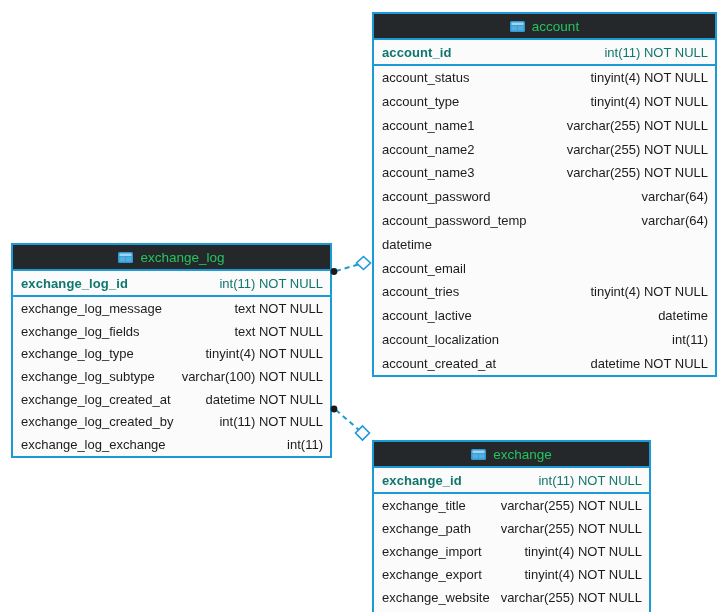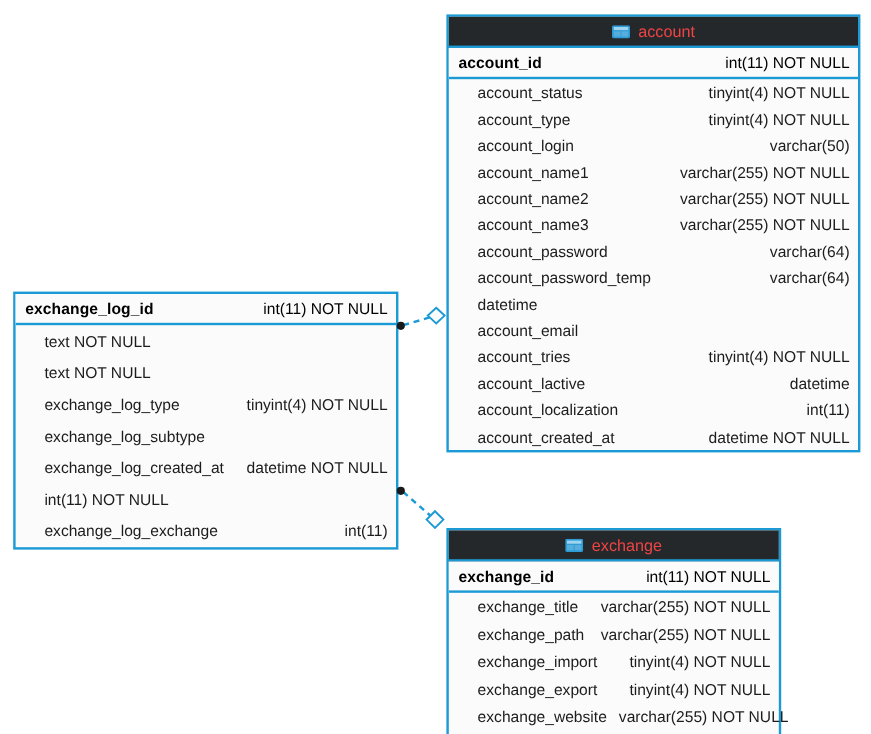--- a/index.html
+++ b/index.html
@@ -22,97 +22,112 @@
     display: flex;
     flex-direction: column;
   }
   #tbl-exchange-log { left: 11px;  top: 243px; width: 321px; height: 215px; }
   #tbl-account      { left: 372px; top: 12px;  width: 345px; height: 365px; }
   #tbl-exchange     { left: 372px; top: 410px; width: 279px; height: 194px; margin-top: 30px; }
 
   .tbl-header {
     flex: 0 0 24px;
     background: #25282b;
-    color: #ef4444;
+    color: #22c55e;
     border-bottom: 2px solid #1b9ad6;
     display: flex;
     align-items: center;
     justify-content: center;
     gap: 7px;
     font-size: 13.5px;
   }
   .tbl-icon { display: inline-block; line-height: 0; }
   .pk-row {
     flex: 0 0 24px;
     border-bottom: 2px solid #1b9ad6;
     display: flex;
     align-items: center;
     justify-content: space-between;
     padding: 0 7px 0 8px;
     font-size: 13px;
-    color: #000000;
+    color: #0f766e;
     background: #fbfbfb;
   }
   .pk-row .col-name { font-weight: bold; letter-spacing: 0.1px; }
   .rows { flex: 1 1 auto; display: flex; flex-direction: column; }
   .col-row {
     flex: 1 1 0;
     display: flex;
     align-items: center;
     justify-content: space-between;
-    padding: 0 7px 0 24px;
+    padding: 0 7px 0 8px;
     font-size: 13px;
     color: #1c1c1c;
     white-space: nowrap;
   }
   .col-name { margin-right: 10px; }
   .col-type { text-align: left; }
 
   .connector-layer {
     position: absolute;
     left: 0; top: 0;
     width: 726px; height: 612px;
     pointer-events: none;
   }
 </style>
 </head>
 <body>
 
 <div class="canvas">
 
   <div class="table-box" id="tbl-exchange-log">
+    <div class="tbl-header">
+      <span class="tbl-icon">
+        <svg width="15" height="11" viewBox="0 0 15 11">
+          <rect x="0" y="0" width="15" height="11" rx="1.5" fill="#2e9bd6"></rect>
+          <rect x="1.5" y="1.5" width="12" height="2.6" fill="#9fd4ef"></rect>
+          <rect x="1.5" y="5.1" width="5.6" height="4.4" fill="#56aedd"></rect>
+          <rect x="7.9" y="5.1" width="5.6" height="4.4" fill="#56aedd"></rect>
+        </svg>
+      </span>
+      <span>exchange_log</span>
+    </div>
     <div class="pk-row">
       <span class="col-name">exchange_log_id</span>
       <span class="col-type">int(11) NOT NULL</span>
     </div>
     <div class="rows">
 
         <div class="col-row">
+          <span class="col-name">exchange_log_message</span>
           <span class="col-type">text NOT NULL</span>
         </div>
 
         <div class="col-row">
+          <span class="col-name">exchange_log_fields</span>
           <span class="col-type">text NOT NULL</span>
         </div>
 
         <div class="col-row">
           <span class="col-name">exchange_log_type</span>
           <span class="col-type">tinyint(4) NOT NULL</span>
         </div>
 
         <div class="col-row">
           <span class="col-name">exchange_log_subtype</span>
+          <span class="col-type">varchar(100) NOT NULL</span>
         </div>
 
         <div class="col-row">
           <span class="col-name">exchange_log_created_at</span>
           <span class="col-type">datetime NOT NULL</span>
         </div>
 
         <div class="col-row">
+          <span class="col-name">exchange_log_created_by</span>
           <span class="col-type">int(11) NOT NULL</span>
         </div>
 
         <div class="col-row">
           <span class="col-name">exchange_log_exchange</span>
           <span class="col-type">int(11)</span>
         </div>
       </div>
   </div>
 
@@ -137,24 +152,20 @@
         <div class="col-row">
           <span class="col-name">account_status</span>
           <span class="col-type">tinyint(4) NOT NULL</span>
         </div>
 
         <div class="col-row">
           <span class="col-name">account_type</span>
           <span class="col-type">tinyint(4) NOT NULL</span>
         </div>
 
-        <div class="col-row">
-          <span class="col-name">account_login</span>
-          <span class="col-type">varchar(50)</span>
-        </div>
 
         <div class="col-row">
           <span class="col-name">account_name1</span>
           <span class="col-type">varchar(255) NOT NULL</span>
         </div>
 
         <div class="col-row">
           <span class="col-name">account_name2</span>
           <span class="col-type">varchar(255) NOT NULL</span>
         </div>

